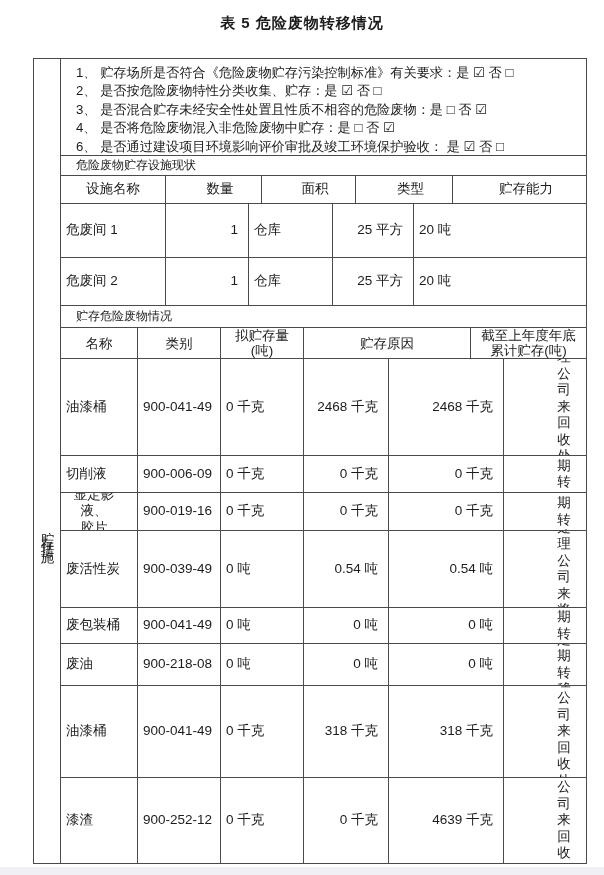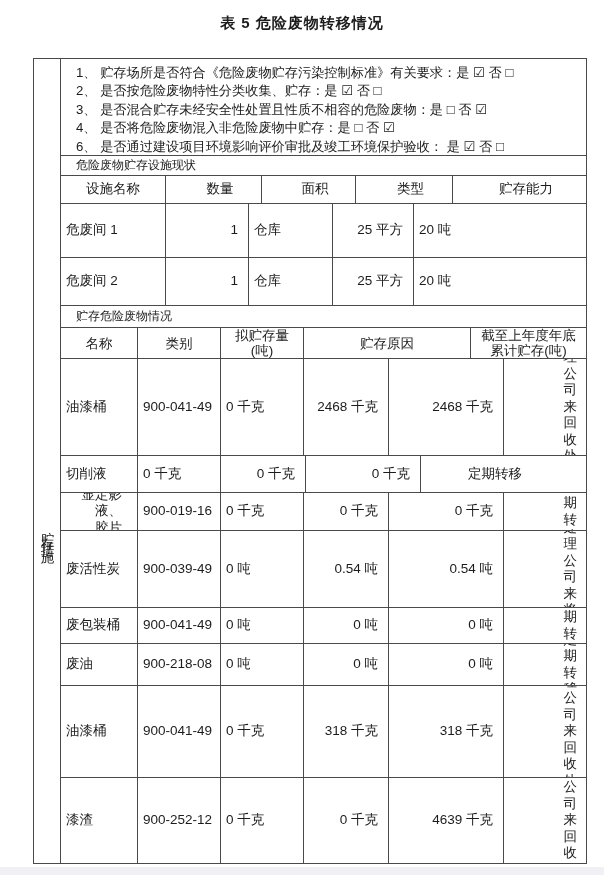--- a/index.html
+++ b/index.html
@@ -35,21 +35,21 @@
   }
   #facility-section-label{height:20px;}
   #waste-section-label{height:22px;}
   .trow{display:flex;border-bottom:1.5px solid #4a4a4a;box-sizing:border-box;}
   .cell{
     box-sizing:border-box;border-right:1.5px solid #4a4a4a;
     display:flex;align-items:center;
     font-size:13.5px;line-height:16.5px;white-space:pre-line;overflow:hidden;
   }
   .cell:last-child{border-right:none;}
-  .al{justify-content:flex-start;text-align:right;padding:1px 4px 1px 5px;}
+  .al{justify-content:flex-start;text-align:center;padding:1px 4px 1px 5px;}
   .ar{justify-content:flex-end;text-align:right;padding:1px 10px 1px 3px;}
   .ac{justify-content:center;text-align:center;padding:1px 3px;}
   .f0{width:105px}.f1{width:83px}.f2{width:84px}.f3{width:81px}.f4{flex:1}
   .w0{width:77px}.w1{width:83px}.w2{width:83px}.w3{width:85px}.w4{width:115px}.w5{flex:1}
   .w0.al{padding-left:5px;padding-right:15px;}
   .w5.al{padding-left:7px;padding-right:9px;margin-left:40px;}
   #facility-header{height:28px;gap:13px;}
   #waste-header{height:31px;}
   #waste-header .cell{line-height:15px;}
   #waste-body .trow:last-child{border-bottom:none;}
@@ -122,20 +122,21 @@
           <div class="cell w3 ar">2468 千克</div>
           <div class="cell w4 ar">2468 千克</div>
           <div class="cell w5 al">近期危废
 处理公司
 来回收处
 理暂存危
 废</div>
         </div>
         <div class="trow" style="height: 37px;">
           <div class="cell w0 al">切削液</div>
+          <div class="cell w1 al">900-006-09</div>
           <div class="cell w2 al">0 千克</div>
           <div class="cell w3 ar">0 千克</div>
           <div class="cell w4 ar">0 千克</div>
           <div class="cell w5 al">定期转移</div>
         </div>
         <div class="trow" style="height: 38px;">
           <div class="cell w0 al">显定影液、
 胶片</div>
           <div class="cell w1 al">900-019-16</div>
           <div class="cell w2 al">0 千克</div>

